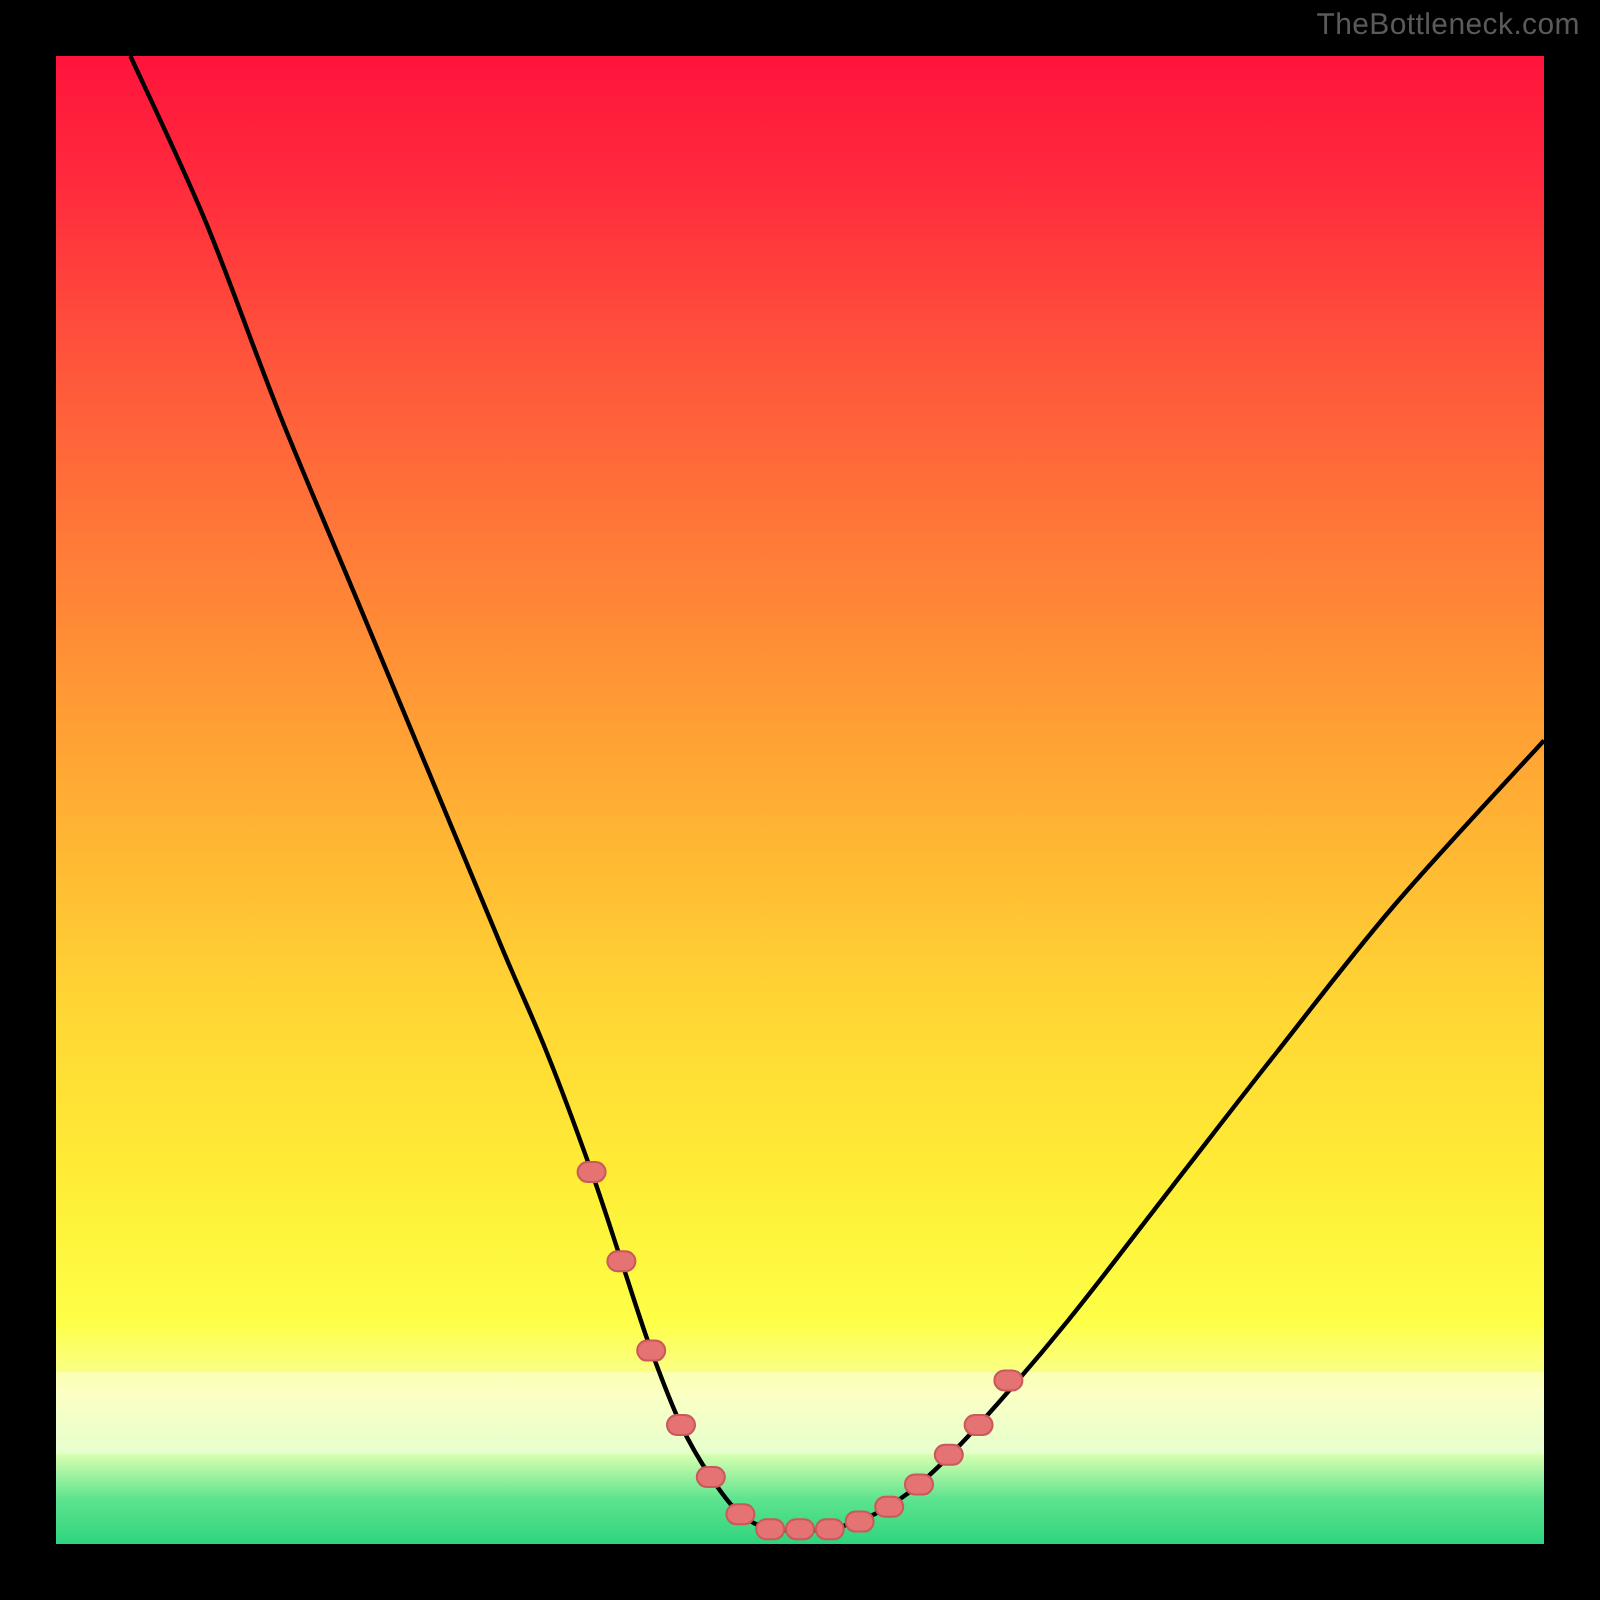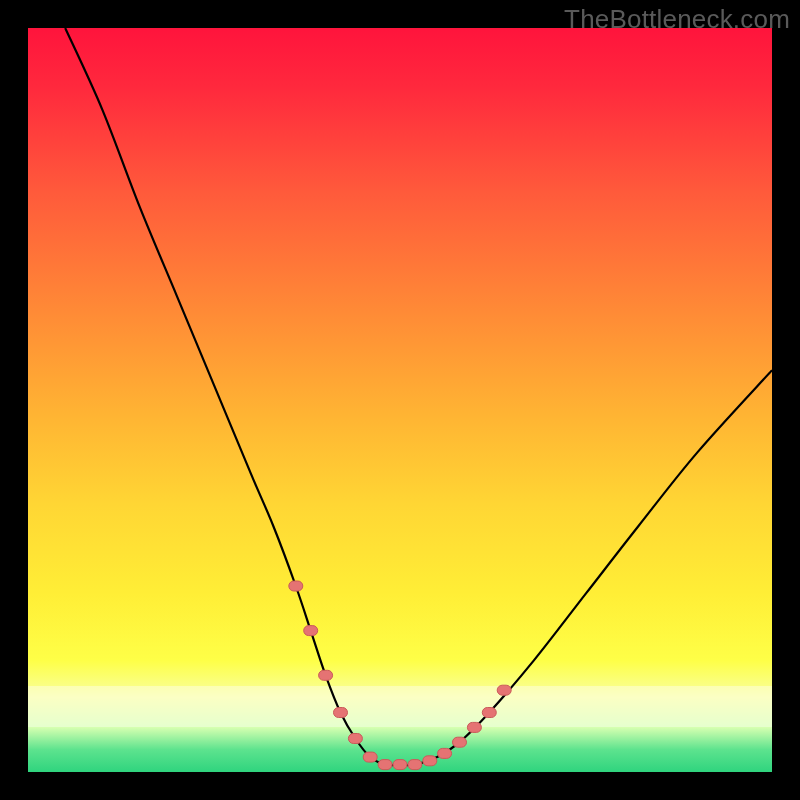--- a/index.html
+++ b/index.html
@@ -40,21 +40,21 @@
     top: 88.4%;
     height: 5.6%;
     background: rgba(255,255,255,0.38);
     pointer-events: none;
   }
   .watermark {
     position: absolute;
     top: 4px;
     right: 10px;
     color: #5a5a5a;
-    font-size: 26px;
+    font-size: 15px;
     font-weight: 500;
     letter-spacing: 0.2px;
     user-select: none;
   }
   svg.curve {
     position: absolute;
     left: 0;
     top: 0;
     width: 744px;
     height: 744px;

